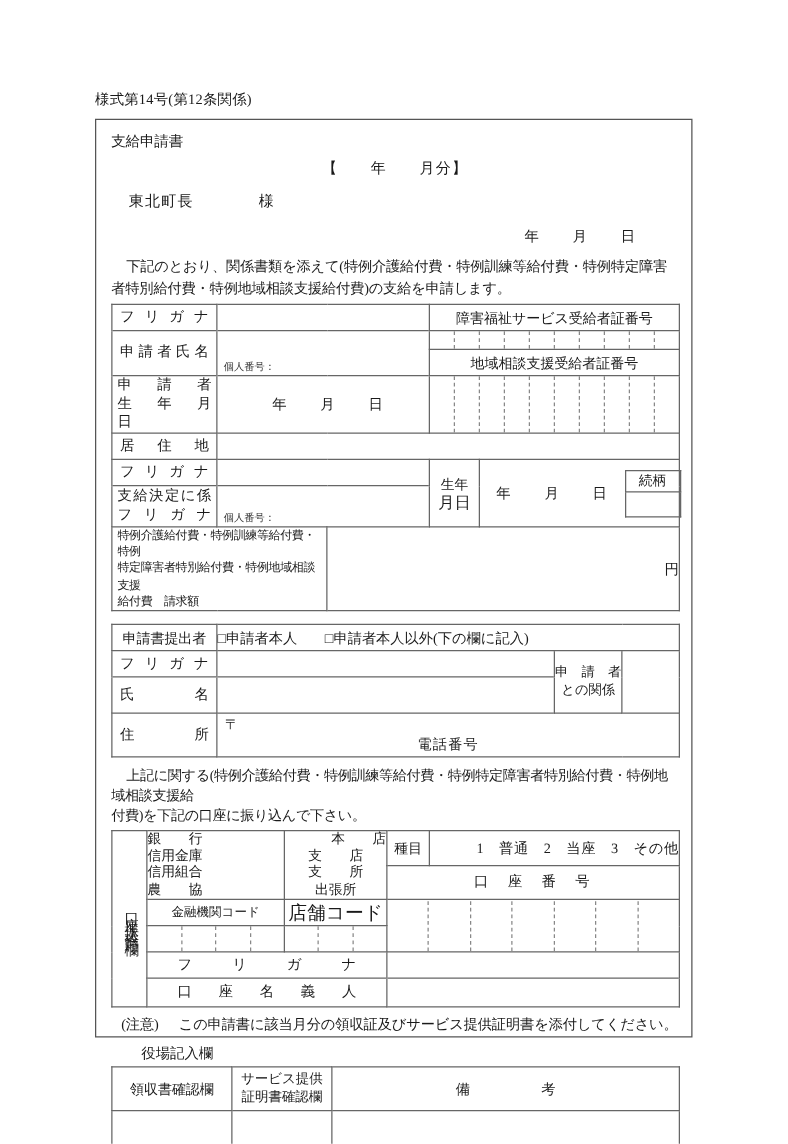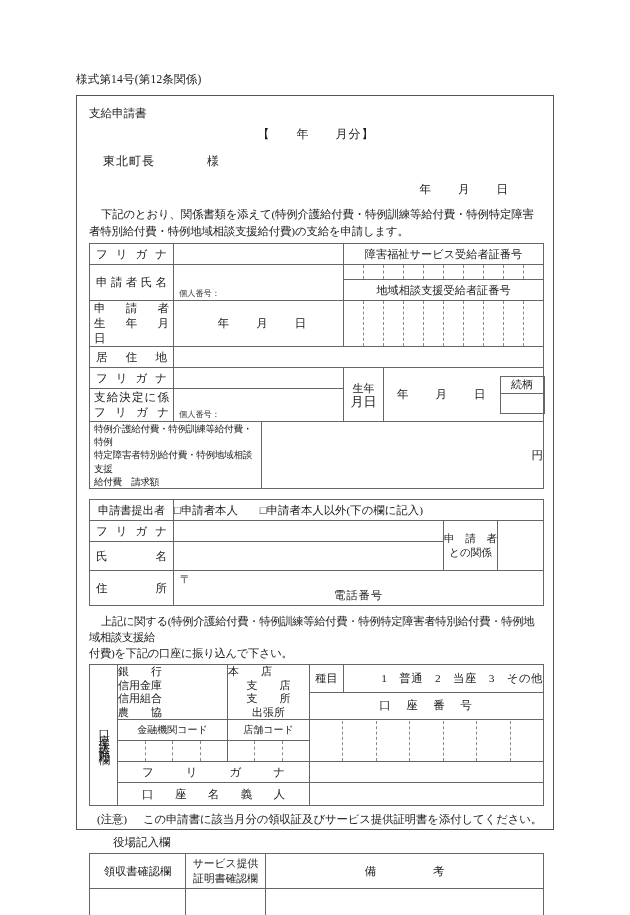--- a/index.html
+++ b/index.html
@@ -454,41 +454,41 @@
           <td rowspan="6" class="c" style="padding:0">
             <span class="vert">口座振込依頼欄</span>
           </td>
           <td rowspan="2" class="r" style="height:50px">
             <div class="stack">銀　　行</div>
             <div class="stack">信用金庫</div>
             <div class="stack">信用組合</div>
             <div class="stack">農　　協</div>
           </td>
           <td rowspan="2" class="c">
-            <div class="stack" style="text-align:left;padding-right:0">本　　店</div>
+            <div class="stack" style="text-align:right;padding-right:0">本　　店</div>
             <div class="stack" style="text-align:center;padding-right:0">支　　店</div>
             <div class="stack" style="text-align:center;padding-right:0">支　　所</div>
             <div class="stack" style="text-align:center;padding-right:0">出張所</div>
           </td>
           <td class="c" style="height:25px">
             <span style="font-size:11.2px">種目</span>
           </td>
           <td class="type-opts">1　普通　2　当座　3　その他</td>
         </tr>
         <tr>
           <td colspan="2" class="c" style="height:25px">
             <span style="letter-spacing:2px">口　座　番　号</span>
           </td>
         </tr>
         <tr>
           <td class="c">
             <span style="font-size:10px">金融機関コード</span>
           </td>
           <td class="c">
-            <span style="font-size:10px">店舗コード</span>
+            <span style="font-size:15px">店舗コード</span>
           </td>
           <td rowspan="2" colspan="2">
             <div class="digits" style="height:40px">
               <i></i>
                     <i></i>
                     <i></i>
                     <i></i>
                     <i></i>
                     <i></i>
                     <i></i>

